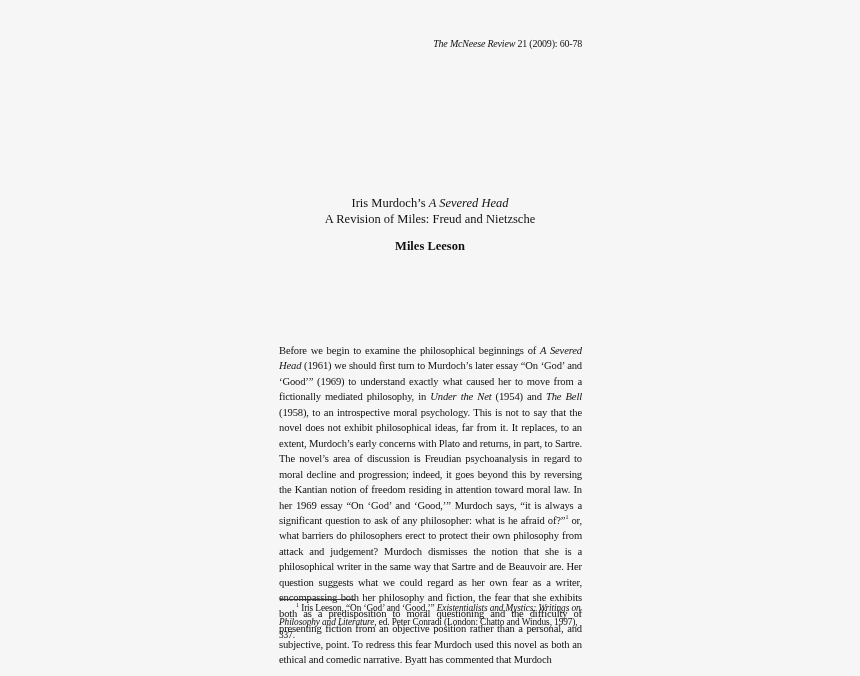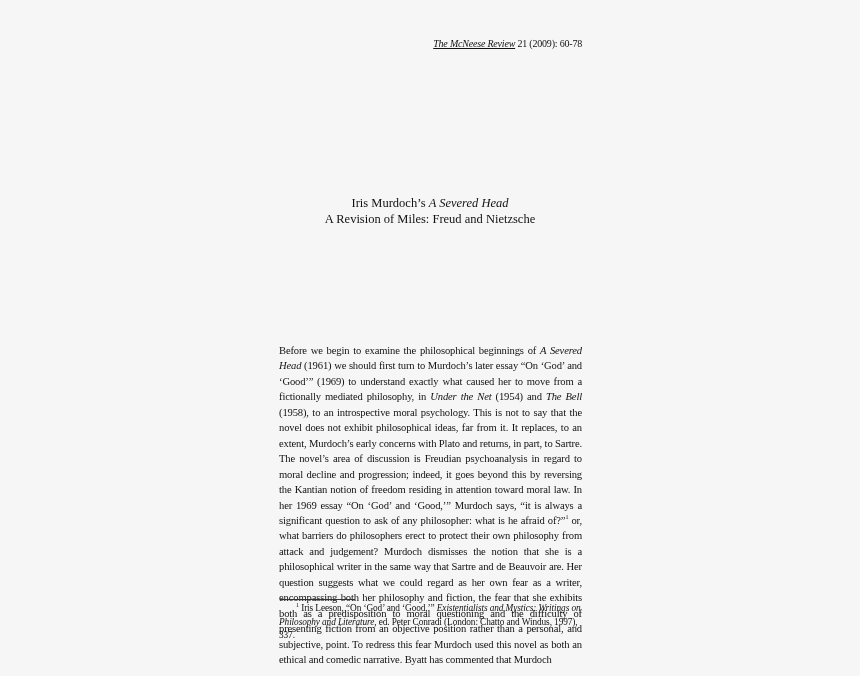--- a/index.html
+++ b/index.html
@@ -10,21 +10,21 @@
       overflow: hidden;
       font-family: "Liberation Serif", "DejaVu Serif", serif;
       color: #111;
     }
     .running-head {
       position: absolute;
       top: 38px; right: 278px;
       font-size: 10px;
       letter-spacing: -0.2px;
     }
-    .running-head i { font-style: italic; text-decoration: underline; }
+    .running-head i { font-style: italic; }
     .title-block {
       position: absolute;
       top: 195px; left: 0; width: 860px;
       text-align: center;
       font-weight: normal;
       font-size: 12.5px;
       line-height: 16px;
     }
     .title-block i { font-style: italic; }
     .author-block {
@@ -74,19 +74,20 @@
 </div>
 
 <div class="title-block">
   <div>
     <span>Iris Murdoch’s </span><i>A Severed Head</i>
   </div>
   <div>A Revision of Miles: Freud and Nietzsche</div>
 </div>
 
 <div class="author-block">
+  <div>Miles Leeson</div>
 </div>
 
 <p class="body-text"><span>Before we begin to examine the philosophical beginnings of </span><i>A Severed Head</i><span> (1961) we should first turn to Murdoch’s later essay “On ‘God’ and ‘Good’” (1969) to understand exactly what caused her to move from a fictionally mediated philosophy, in </span><i>Under the Net</i><span> (1954) and </span><i>The Bell</i><span> (1958), to an introspective moral psychology. This is not to say that the novel does not exhibit philosophical ideas, far from it. It replaces, to an extent, Murdoch’s early concerns with Plato and returns, in part, to Sartre. The novel’s area of discussion is Freudian psychoanalysis in regard to moral decline and progression; indeed, it goes beyond this by reversing the Kantian notion of freedom residing in attention toward moral law. In her 1969 essay “On ‘God’ and ‘Good,’” Murdoch says, “it is always a significant question to ask of any philosopher: what is he afraid of?”</span><sup>1</sup><span> or, what barriers do philosophers erect to protect their own philosophy from attack and judgement? Murdoch dismisses the notion that she is a philosophical writer in the same way that Sartre and de Beauvoir are. Her question suggests what we could regard as her own fear as a writer, encompassing both her philosophy and fiction, the fear that she exhibits both as a predisposition to moral questioning and the difficulty of presenting fiction from an objective position rather than a personal, and subjective, point. To redress this fear Murdoch used this novel as both an ethical and comedic narrative. Byatt has commented that Murdoch</span></p>
 
 <div class="fn-rule"></div>
 
 <p class="footnote"><span class="fn-indent"></span><sup>1</sup><span> Iris Leeson, “On ‘God’ and ‘Good,’” </span><i>Existentialists and Mystics: Writings on Philosophy and Literature,</i><span> ed. Peter Conradi (London: Chatto and Windus, 1997), 337.</span></p>
 
 </body></html>

